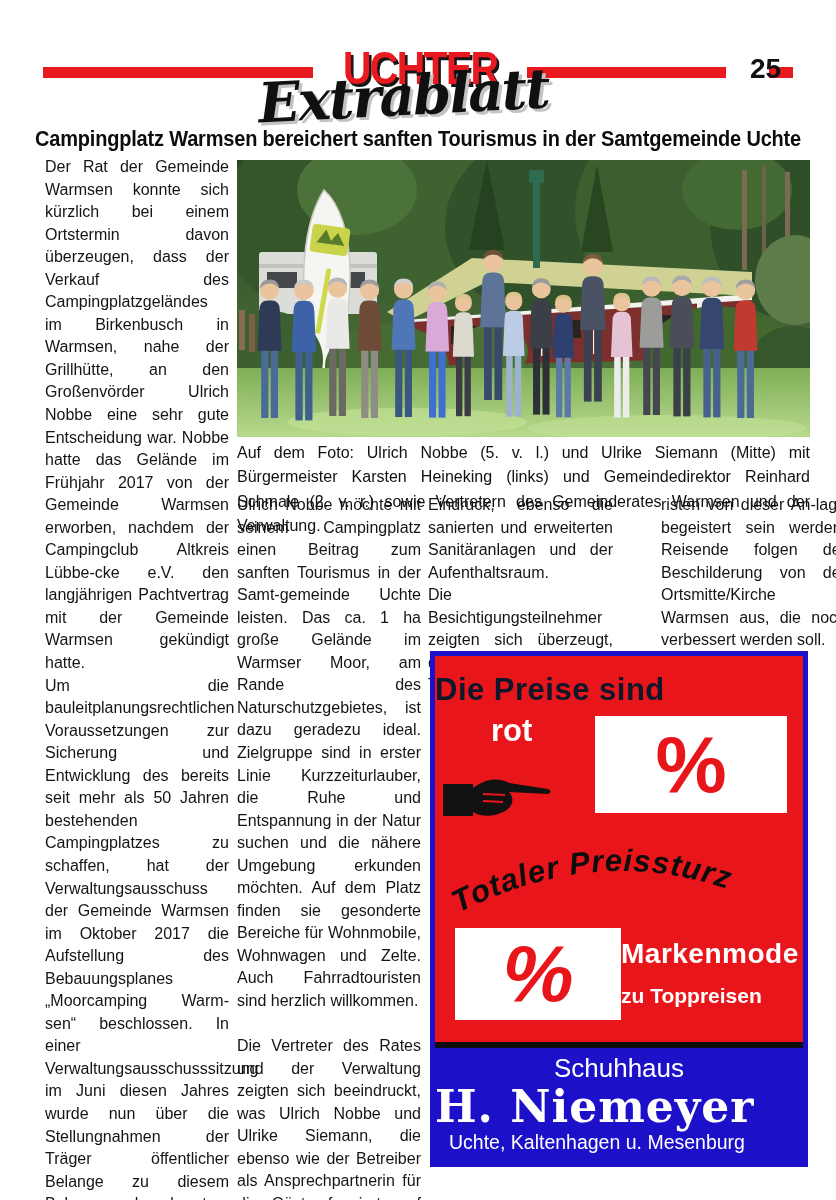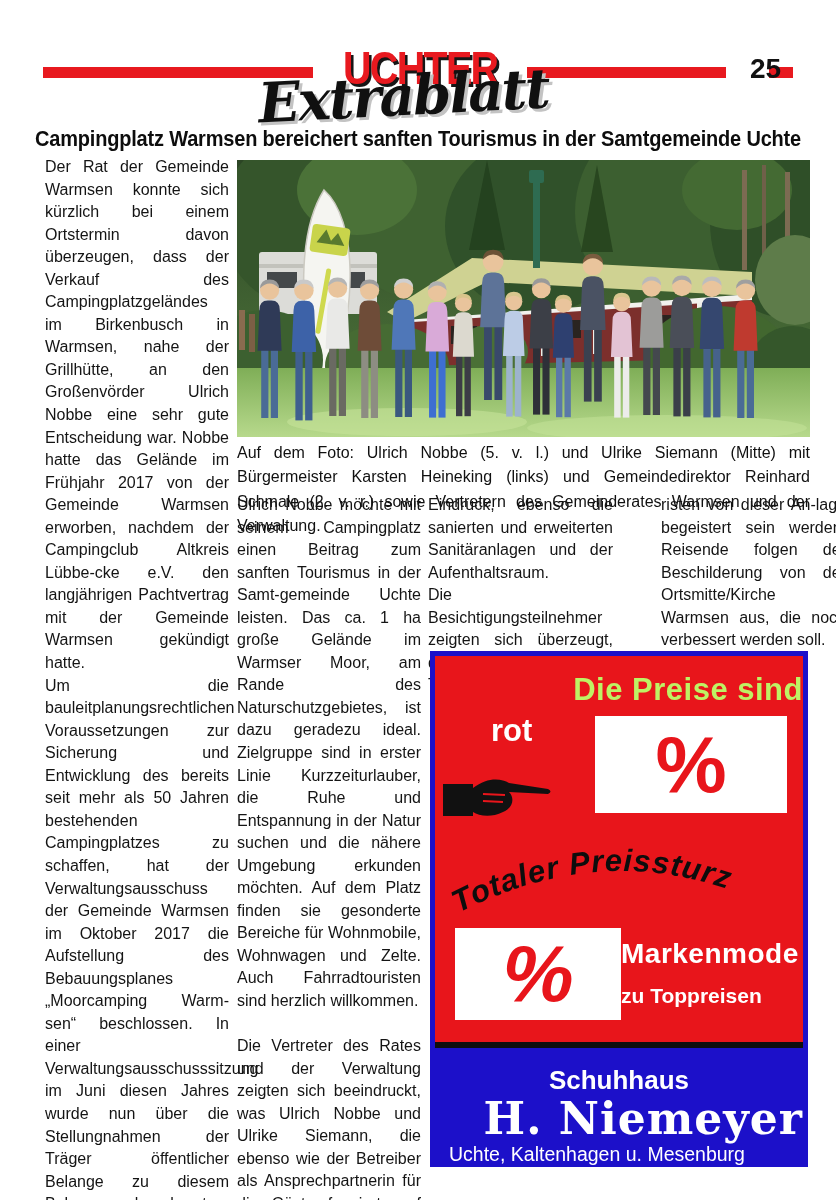--- a/index.html
+++ b/index.html
@@ -30,37 +30,37 @@
   .col3{left:428px;top:494px;width:185px;}
   .col4{left:621px;top:494px;width:185px;margin-left:40px;}
   .caption{position:absolute;left:237px;top:441px;width:573px;font-size:16px;
         line-height:24.3px;text-align:justify;color:#101010;}
   
   .photo{position:absolute;left:237px;top:160px;width:573px;height:277px;overflow:hidden;}
   
   .ad{position:absolute;left:430px;top:651px;width:378px;height:516px;box-sizing:border-box;
       border:5px solid #1c10c9;background:#e8151b;}
   .ad *{box-sizing:border-box;}
-  .ad-line1{position:absolute;left:0;top:16px;width:100%;text-align:right;color:#bef264;
+  .ad-line1{position:absolute;left:0;top:16px;width:100%;text-align:left;color:#0f172a;
       font-weight:bold;font-size:31px;letter-spacing:.5px;}
   .ad-line2{position:absolute;left:56px;top:57px;color:#fff;font-weight:bold;font-size:31px;}
   .pct-box{position:absolute;background:#fff;display:flex;align-items:center;justify-content:center;}
   .pct-box1{left:160px;top:60px;width:192px;height:97px;}
   .pct-box2{left:20px;top:272px;width:166px;height:92px;}
   .pct{color:#e8151b;font-weight:bold;font-size:80px;line-height:1;}
   .pct-italic{font-style:italic;}
   .hand{position:absolute;left:8px;top:112px;width:112px;height:62px;}
   .arch{position:absolute;left:10px;top:168px;width:352px;height:104px;}
   .brand{position:absolute;left:186px;top:282px;width:180px;text-align:left;color:#fff;font-weight:bold;}
   .brand-main{font-size:28px;letter-spacing:.5px;}
   .brand-sub{font-size:21px;margin-top:14px;}
   .ad-divider{position:absolute;left:0;top:386px;width:100%;height:6px;background:#0d0d0d;}
   .ad-bottom{position:absolute;left:0;top:392px;width:100%;height:114px;background:#1c10c9;color:#fff;}
-  .store-type{text-align:center;font-weight:bold;font-size:26px;margin-top:17px;}
-  .store-name{text-align:right;font-family:"DejaVu Serif",serif;font-weight:bold;
+  .store-type{text-align:center;font-weight:normal;font-size:26px;margin-top:5px;}
+  .store-name{text-align:left;font-family:"DejaVu Serif",serif;font-weight:bold;
       font-size:44px;line-height:1.05;letter-spacing:1px;}
   .store-loc{font-weight:normal;font-size:19.5px;margin:1px 0 0 14px;}
 </style>
 </head>
 <body>
 
 <div class="page">
 
   <div class="rule rule-left"></div>
   <div class="rule rule-right"></div>

